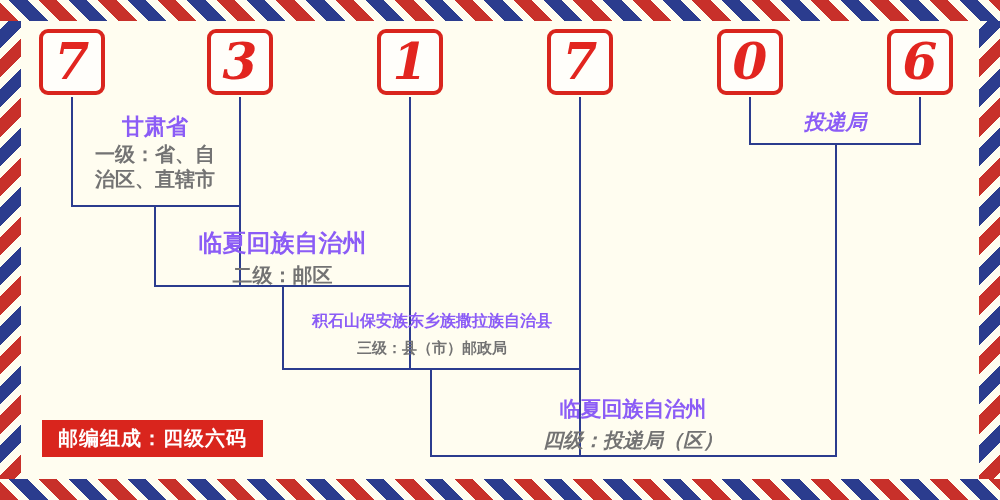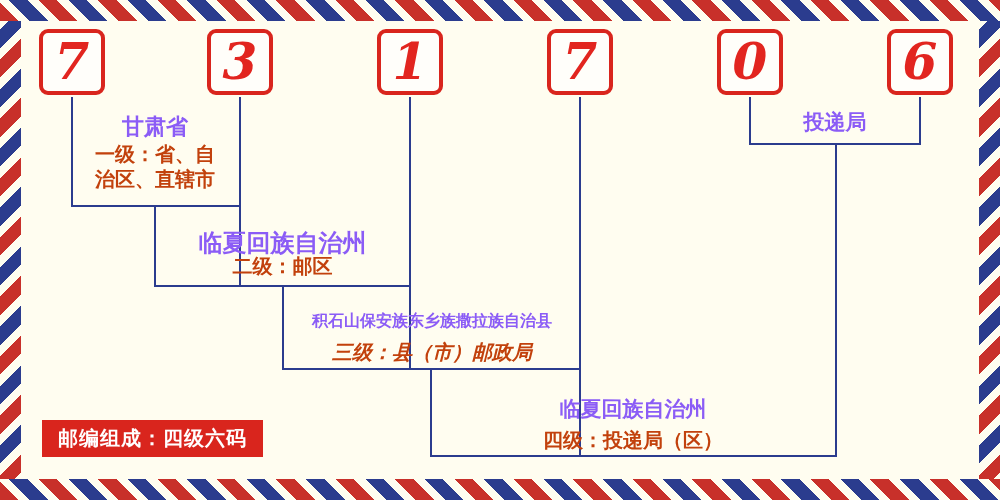--- a/index.html
+++ b/index.html
@@ -42,21 +42,21 @@
   }
 
   .vline, .hline, .sline { position:absolute; background:#2b3c8e; }
   .vline, .sline { width:2px; }
   .hline { height:2px; }
 
   .name {
     position:absolute; text-align:center; font-weight:bold; color:#8b5cf6;
   }
   .level {
-    position:absolute; text-align:center; font-weight:bold; color:#c2410c;
+    position:absolute; text-align:center; font-weight:bold; color:#737373;
   }
 
   .footer-badge {
     position:absolute; left:42px; top:420px;
     background:#d9251d; color:#ffffff;
     font-size:20px; font-weight:bold;
     padding:5px 16px; border-radius:0;
     letter-spacing:1px;
   }
 </style>
@@ -104,25 +104,25 @@
 
   <div class="sline" style="left:154px; top:205px; height:82px;"></div>
   <div class="sline" style="left:282px; top:285px; height:85px;"></div>
   <div class="sline" style="left:430px; top:368px; height:89px;"></div>
   <div class="sline" style="left:835px; top:143px; height:314px;"></div>
 
   <div class="name" style="left:75px; top:112px; width:160px; font-size:22px;">甘肃省</div>
   <div class="level" style="left:88px; top:142px; width:134px; font-size:20px; line-height:25px;">一级：省、自治区、直辖市</div>
 
   <div class="name" style="left:180px; top:227px; width:205px; font-size:24px;">临夏回族自治州</div>
-  <div class="level" style="left:180px; top:253px; width:205px; font-size:20px;text-align:center;">二级：邮区</div>
+  <div class="level" style="left:180px; top:262px; width:205px; font-size:20px;text-align:center;">二级：邮区</div>
 
   <div class="name" style="left:281px; top:311px; width:302px; font-size:16px;">积石山保安族东乡族撒拉族自治县</div>
-  <div class="level" style="left:281px; top:339px; width:302px; font-size:20px;font-style:italic;">三级：县（市）邮政局</div>
+  <div class="level" style="left:281px; top:339px; width:302px; font-size:15px;">三级：县（市）邮政局</div>
 
   <div class="name" style="left:533px; top:395px; width:200px; font-size:21px;">临夏回族自治州</div>
-  <div class="level" style="left:528px; top:427px; width:210px; font-size:20px;">四级：投递局（区）</div>
+  <div class="level" style="left:528px; top:427px; width:210px; font-size:20px;font-style:italic;">四级：投递局（区）</div>
 
-  <div class="name" style="left:752px; top:108px; width:166px; font-size:21px;">投递局</div>
+  <div class="name" style="left:752px; top:108px; width:166px; font-size:21px;font-style:italic;">投递局</div>
 
   <div class="footer-badge">邮编组成：四级六码</div>
 
 </div>
 
 </body></html>

